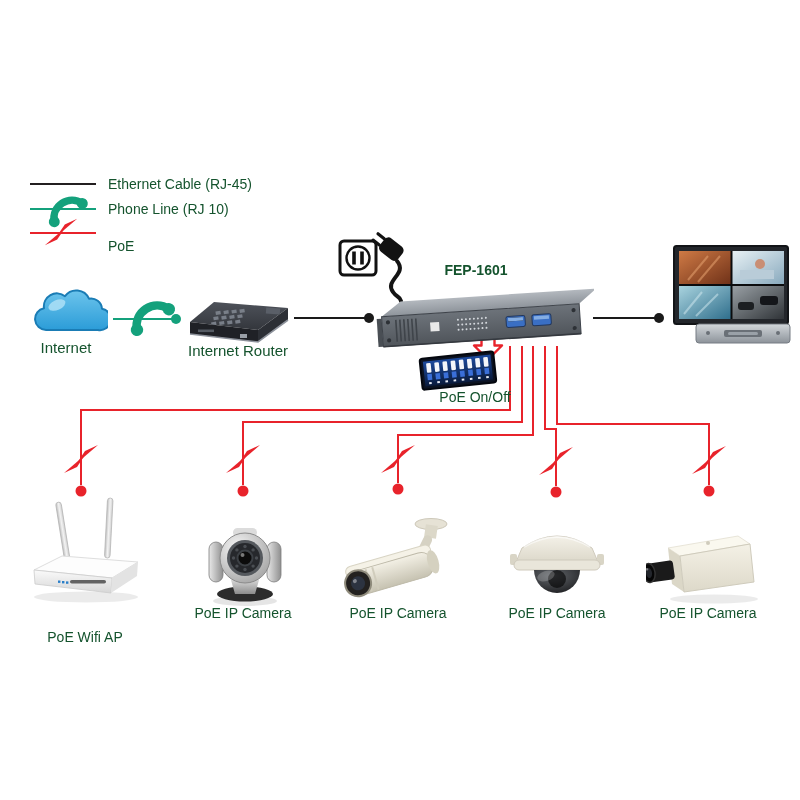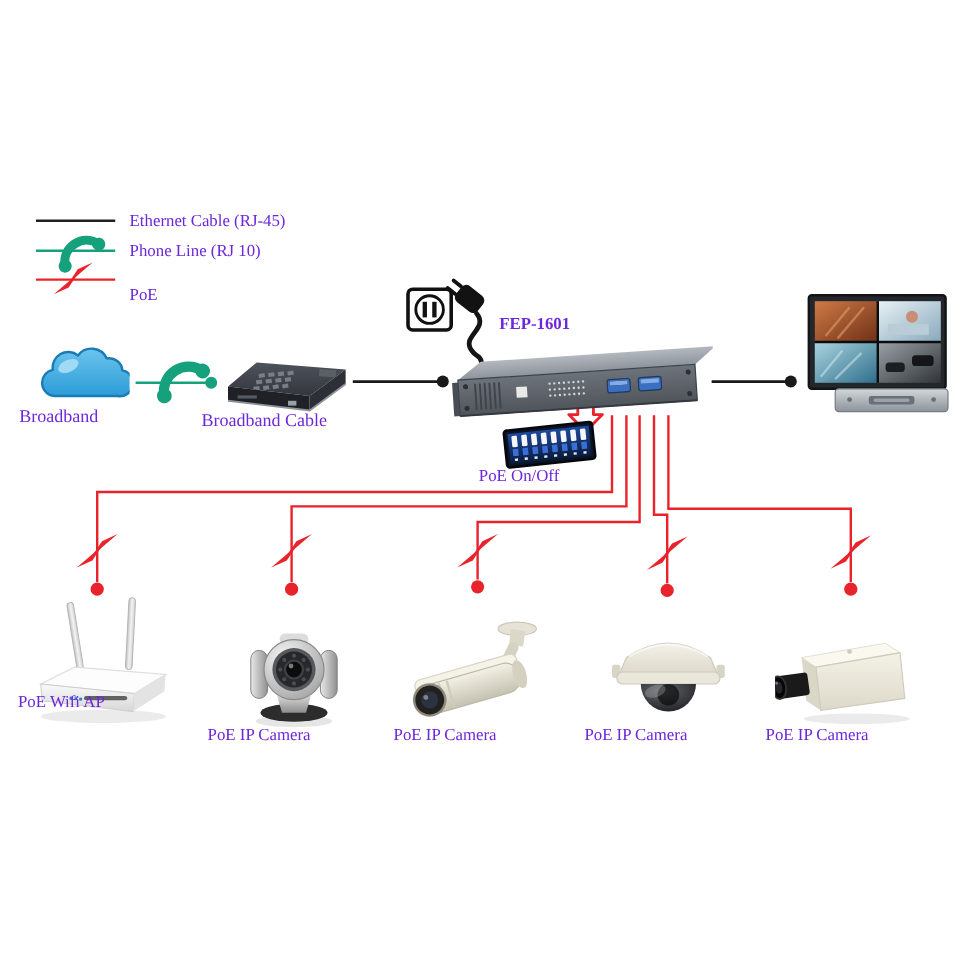--- a/index.html
+++ b/index.html
@@ -1,22 +1,22 @@
 <!DOCTYPE html>
 <html><head>
 <meta charset="utf-8">
 <style>
   html,body{margin:0;padding:0;background:#ffffff;}
   .canvas{
     position:relative;width:800px;height:800px;background:#ffffff;overflow:hidden;
     font-family:"Liberation Sans", sans-serif;color:#2a2a2a;
   }
   .layer{position:absolute;left:0;top:0;}
-  .lbl{position:absolute;font-size:14px;line-height:1.1;color:#6d28d9;white-space:nowrap;font-family:Liberation Serif, serif;}
-  .lbl.center{}
+  .lbl{position:absolute;font-size:14px;line-height:1.1;color:#14532d;white-space:nowrap;}
+  .lbl.center{text-align:center;}
   .lbl.big{font-size:15px;}
   .lbl.bold{font-weight:bold;}
   svg{display:block;}
   .dev{position:absolute;}
 </style>
 </head>
 <body>
 
 <div class="canvas">
 
@@ -417,24 +417,24 @@
       <ellipse cx="3" cy="43.5" rx="6" ry="9.5" fill="#060606" stroke="#333333" stroke-width="1.5"></ellipse>
       <ellipse cx="3" cy="43.5" rx="3" ry="5" fill="#23262c"></ellipse>
       <circle cx="1.5" cy="39.5" r="1.3" fill="#ffffff" opacity="0.4"></circle>
     </g>
   </svg>
 
   <div class="lbl" style="left:108px;top:177px">Ethernet Cable (RJ-45)</div>
   <div class="lbl" style="left:108px;top:202px">Phone Line (RJ 10)</div>
   <div class="lbl" style="left:108px;top:239px">PoE</div>
 
-  <div class="lbl big center" style="left:16px;top:340px;width:100px">Broadband</div>
-  <div class="lbl big center" style="left:168px;top:343px;width:140px">Broadband Cable</div>
+  <div class="lbl big center" style="left:16px;top:340px;width:100px">Internet</div>
+  <div class="lbl big center" style="left:168px;top:343px;width:140px">Internet Router</div>
   <div class="lbl bold center" style="left:416px;top:263px;width:120px">FEP-1601</div>
-  <div class="lbl center" style="left:399px;top:390px;width:120px">PoE On/Off</div>
-
-  <div class="lbl center" style="left:15px;top:578px;width:140px">PoE Wifi AP</div>
+  <div class="lbl center" style="left:415px;top:390px;width:120px">PoE On/Off</div>
+
+  <div class="lbl center" style="left:15px;top:630px;width:140px">PoE Wifi AP</div>
   <div class="lbl center" style="left:173px;top:606px;width:140px">PoE IP Camera</div>
   <div class="lbl center" style="left:328px;top:606px;width:140px">PoE IP Camera</div>
   <div class="lbl center" style="left:487px;top:606px;width:140px">PoE IP Camera</div>
   <div class="lbl center" style="left:638px;top:606px;width:140px">PoE IP Camera</div>
 
 </div>
 
 </body></html>

